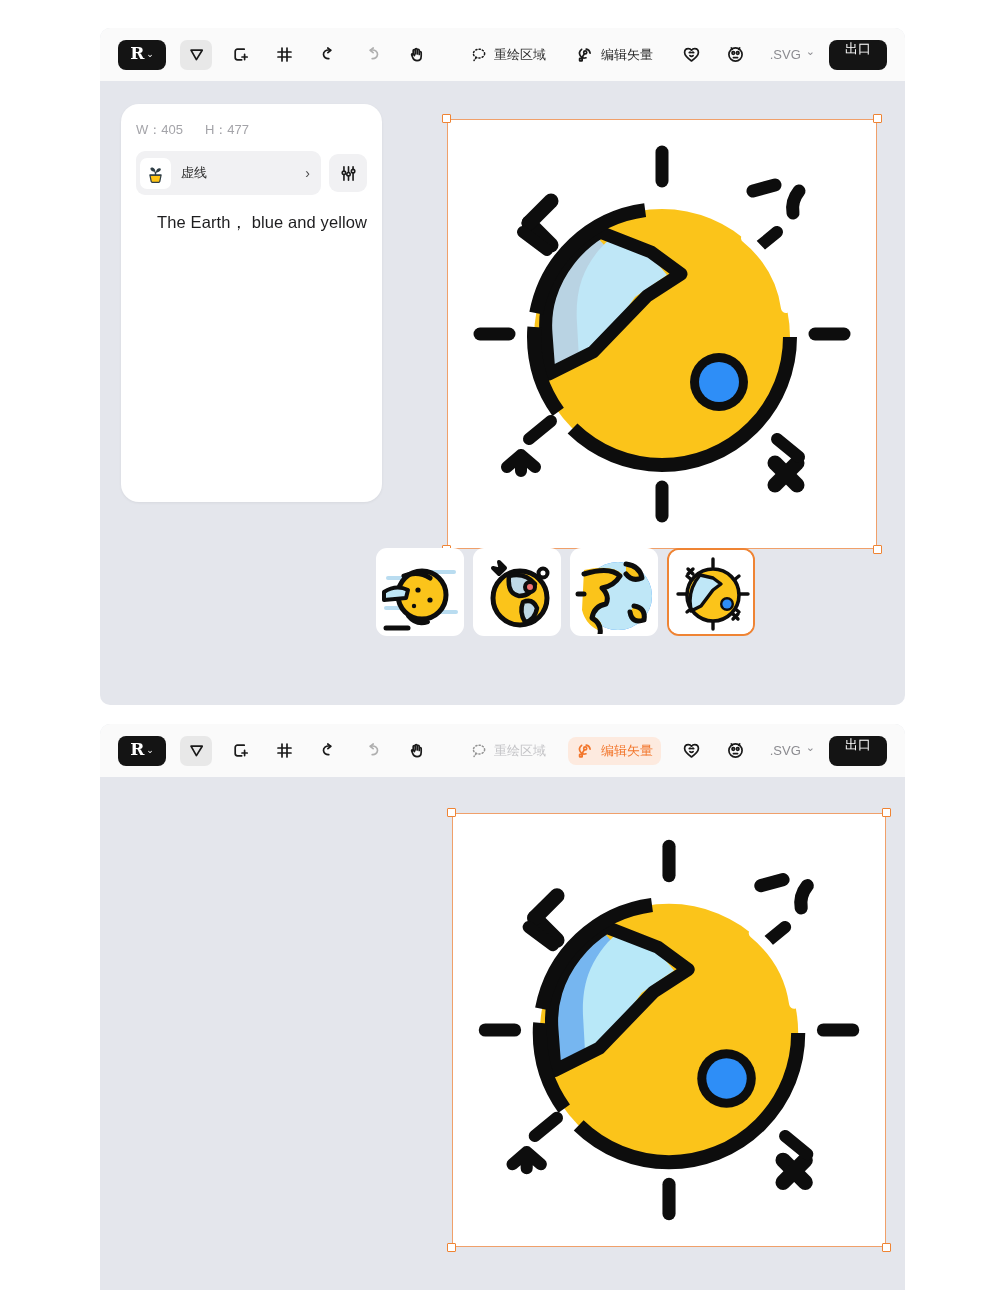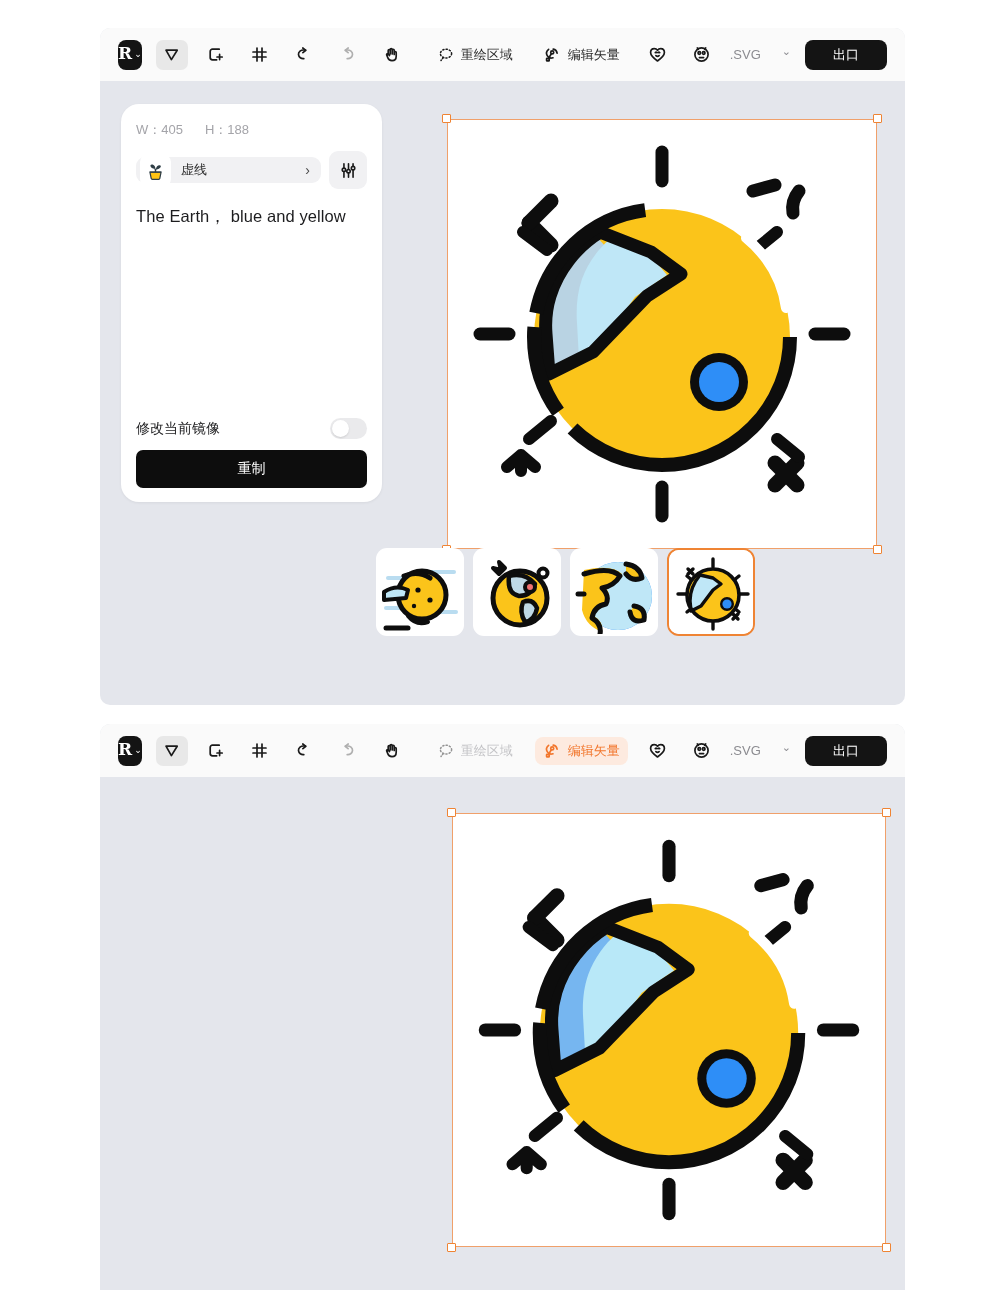--- a/index.html
+++ b/index.html
@@ -69,68 +69,69 @@
     margin-right: 14px;
   }
   .tool-text.muted { color: #c3c3c6; }
   .tool-text.muted svg { opacity: .45; }
   .tool-text.hi {
     background: #fdeadf; color: #f2762c;
   }
   .tool-text.hi svg { color: #f2762c; }
 
   .fmt {
-    display:flex; align-items:center; gap:21px;
+    display:flex; align-items:center; gap:5px;
     font-size: 13px; color: #8b8b90; cursor: pointer;
     margin-right: 14px; flex:0 0 auto;
   }
   .export-btn {
-    min-width: 53px; height: 30px; padding: 0 28px;
+    min-width: 53px; height: 30px; padding: 0 16px;
     background: #141414; color: #fff;
     border-radius: 8px;
-    display: flex; align-items: center; justify-content: center;
+    display: flex; justify-content: center;
     font-size: 13px; cursor: pointer; flex: 0 0 auto;
   }
 
   svg { display: block; }
   .ic { stroke: #1a1a1a; stroke-width: 1.7; fill: none; stroke-linecap: round; stroke-linejoin: round; }
 
   
   .panel {
     position: absolute;
     background: #ffffff;
     border-radius: 18px;
     box-shadow: 0 1px 3px rgba(0,0,0,.06);
   }
   .panel.top-panel { left: 21px; top: 76px; width: 261px; height: 398px; padding: 17px 15px 14px; }
   .panel.bottom-panel { left: 21px; top: 72px; width: 267px; height: 94px; padding: 15px 16px; }
 
   .dims { display: flex; gap: 22px; font-size: 13px; color: #a4a4a9; margin-bottom: 12px; }
 
   .preset-row { display: flex; align-items: center; gap: 8px; margin-bottom: 14px; }
   .preset {
-    flex: 1; height: 26px;
+    flex: 1; height: 44px;
     background: #f1f1f3; border-radius: 9px;
     display: flex; align-items: center; padding: 0 11px 0 4px;
     cursor: pointer; gap: 10px;
   }
   .preset-thumb {
     width: 31px; height: 31px; background:#fff; border-radius: 7px;
     display:flex; align-items:center; justify-content:center;
   }
   .preset-label { font-size: 13px; color: #2b2b2b; flex: 1; }
   .preset-chevron { color:#4a4a4a; font-size: 14px; }
   .settings-btn {
     width: 38px; height: 38px; background:#f1f1f3; border-radius:9px;
     display:flex; align-items:center; justify-content:center; cursor:pointer;
   }
 
   .prompt {
     font-size: 16.5px; color: #1d1d1f; line-height: 1.62;
     letter-spacing: .1px;
+    text-align: right;
   }
 
   .panel-foot { position: absolute; left: 15px; right: 15px; bottom: 14px; }
   .toggle-row { display:flex; align-items:center; justify-content:space-between; margin-bottom: 11px; }
   .toggle-label { font-size: 14px; color: #1d1d1f; }
   .toggle {
     width: 37px; height: 21px; background:#eaeaec; border-radius: 11px;
     position: relative; cursor: pointer;
   }
   .toggle .knob {
@@ -311,21 +312,21 @@
         <span style="font-size:11px;transform:translateY(-3px)">⌄</span>
       </div>
       <div class="export-btn">
         <span>出口</span>
       </div>
     </div>
 
     <div class="panel top-panel">
       <div class="dims">
         <span>W：405</span>
-        <span>H：188</span>
+        <span>H：477</span>
       </div>
 
       <div class="preset-row">
         <div class="preset">
           <span class="preset-thumb">
             <svg width="23" height="23" viewBox="0 0 24 24">
               <path d="M12 11 C12 8.5 11 6.5 9 5.8 c-1.6-.6-2.6.4-2.2 1.8 .4 1.4 2.2 2.6 4 2.6Z" fill="#2f3e46"></path>
               <path d="M12.4 10.4 c.4-2.2 1.8-3.6 3.6-3.8 1.4-.2 2 .9 1.3 2.1-.8 1.4-2.8 2.3-4.6 2.2Z" fill="#2f3e46"></path>
               <path d="M12 10.8 V14.2" stroke="#2f3e46" stroke-width="1.5" stroke-linecap="round" fill="none"></path>
               <path d="M6.2 13.8 H17.8 l-1.3 6.4 a1.2 1.2 0 0 1 -1.2 1 H8.7 a1.2 1.2 0 0 1 -1.2 -1 Z" fill="#ffc414" stroke="#2f3e46" stroke-width="1.3"></path>
@@ -342,31 +343,20 @@
               <circle cx="5.2" cy="9.3" r="1.8" class="ic"></circle>
               <circle cx="10" cy="10.7" r="1.8" class="ic"></circle>
               <circle cx="14.8" cy="7.5" r="1.8" class="ic"></circle>
             </svg>
           </span>
         </div>
       </div>
 
       <div class="prompt">The Earth， blue and yellow</div>
 
-      <div class="panel-foot">
-        <div class="toggle-row">
-          <span class="toggle-label">修改当前镜像</span>
-          <span class="toggle">
-            <span class="knob"></span>
-          </span>
-        </div>
-        <div class="primary-btn">
-          <span>重制</span>
-        </div>
-      </div>
     </div>
 
     <div class="canvas-wrap top-c">
       <div class="art-bg"></div>
       <div class="sel-frame"></div>
       <div class="art">
         <svg viewBox="0 0 430 430" width="430" height="430">
           <g stroke="#0d0d0d" stroke-linecap="round" stroke-width="13" fill="none">
             <path d="M215 33 V62"></path>
             <path d="M215 368 V397"></path>

